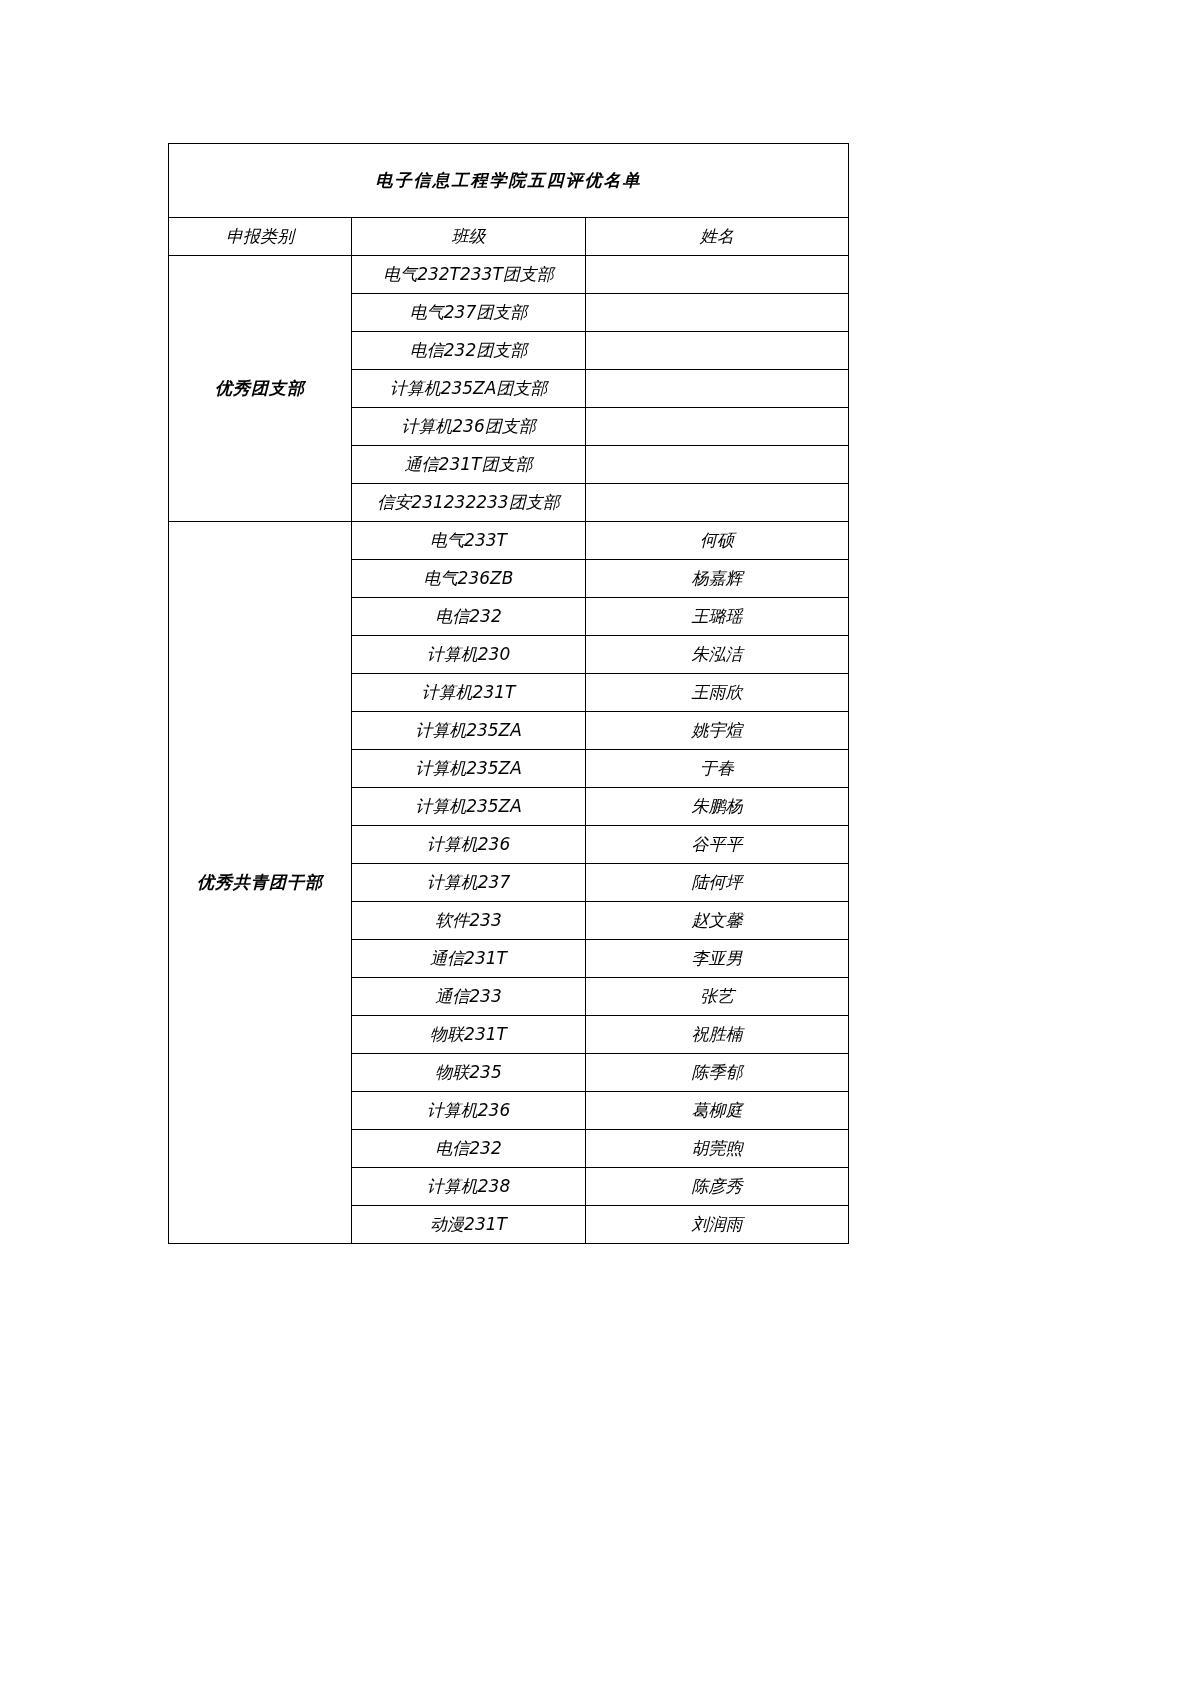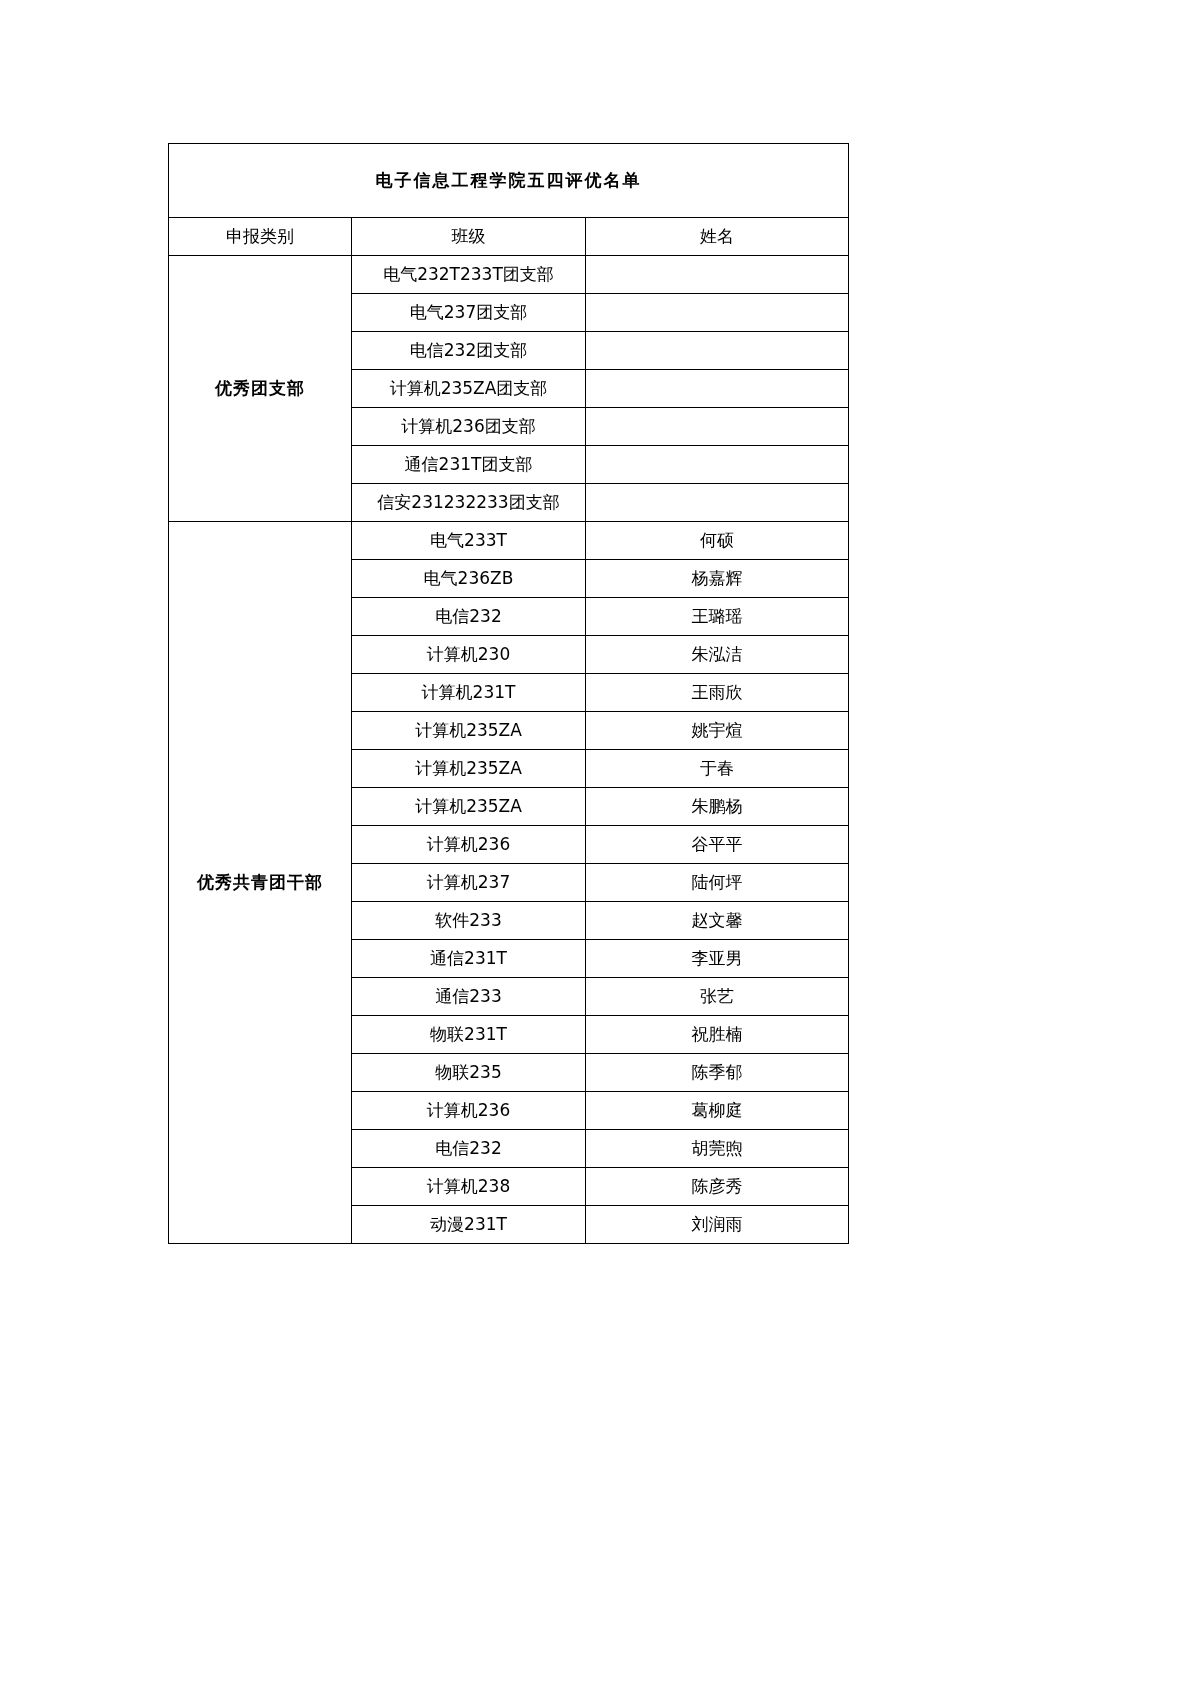--- a/index.html
+++ b/index.html
@@ -30,20 +30,21 @@
     border-collapse: collapse;
     table-layout: fixed;
   }
   .doc-table td {
     border: 1px solid #000000;
     text-align: center;
     vertical-align: middle;
     font-family: "DejaVu Sans", "Liberation Sans", sans-serif;
     font-size: 17px;
     padding: 0;
+    font-style: italic;
   }
   .title-cell {
     height: 73px;
     font-size: 32px;
     font-weight: bold;
     letter-spacing: 2px;
     font-family: "DejaVu Serif", "Liberation Serif", serif;
   }
   .head-cell {
     height: 37px;

